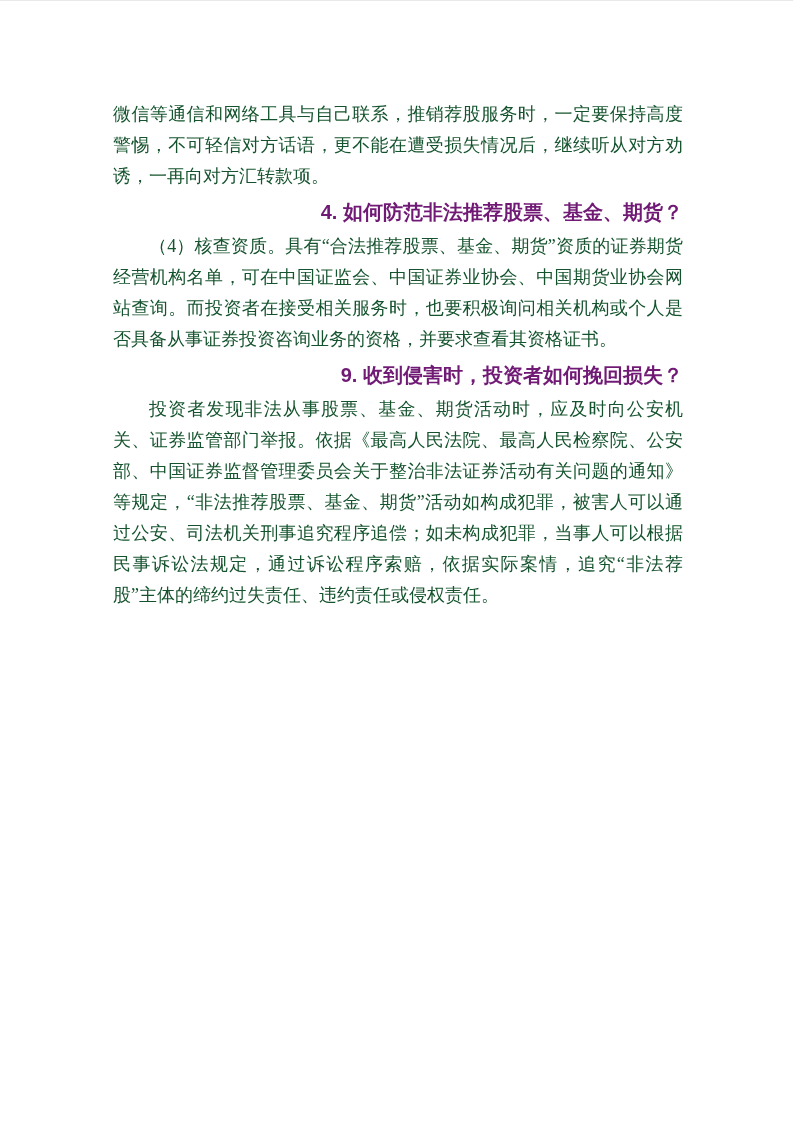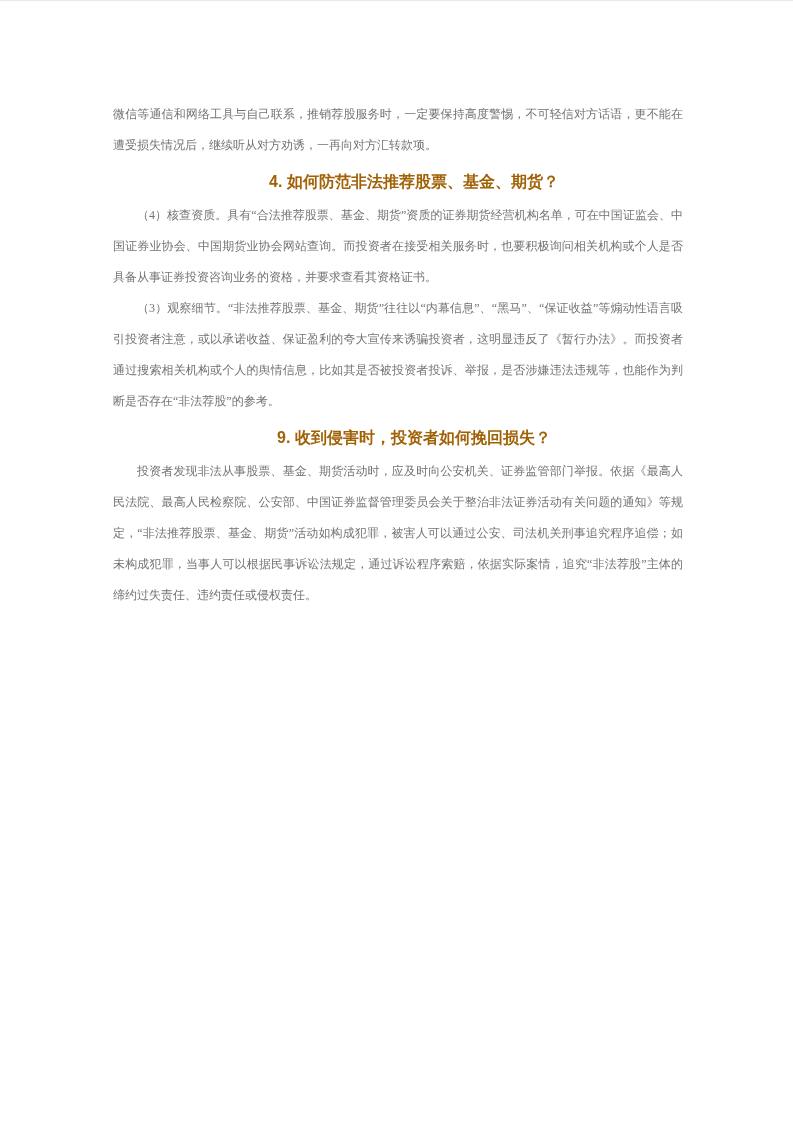--- a/index.html
+++ b/index.html
@@ -13,51 +13,50 @@
     height: 1122px;
     box-sizing: border-box;
     background: #ffffff;
     border-top: 1px solid #e9e9e9;
     padding: 98px 110px 0 113px;
     overflow: hidden;
     color: #000000;
   }
   .body-para {
     font-family: "Liberation Serif", "DejaVu Serif", serif;
-    font-size: 12px;
+    font-size: 18px;
     line-height: 31px;
     text-align: justify;
     margin: 0;
     text-indent: 2em;
-    color: #737373;
+    color: #14532d;
   }
   .body-para.no-indent {
     text-indent: 0;
   }
   .section-heading {
     font-family: "Liberation Sans", "DejaVu Sans", sans-serif;
     font-weight: bold;
-    font-size: 16px;
+    font-size: 20px;
     line-height: 31px;
     margin: 5px 0 3px 0;
     text-indent: 32px;
-    text-align: center;
-    color: #a16207;
+    text-align: right;
+    color: #701a75;
   }
 </style>
 </head>
 <body>
 
 <div class="page">
   <p class="body-para no-indent">微信等通信和网络工具与自己联系，推销荐股服务时，一定要保持高度警惕，不可轻信对方话语，更不能在遭受损失情况后，继续听从对方劝诱，一再向对方汇转款项。</p>
 
   <h3 class="section-heading">4. 如何防范非法推荐股票、基金、期货？</h3>
 
   <p class="body-para">（4）核查资质。具有“合法推荐股票、基金、期货”资质的证券期货经营机构名单，可在中国证监会、中国证券业协会、中国期货业协会网站查询。而投资者在接受相关服务时，也要积极询问相关机构或个人是否具备从事证券投资咨询业务的资格，并要求查看其资格证书。</p>
 
 
-  <p class="body-para">（3）观察细节。“非法推荐股票、基金、期货”往往以“内幕信息”、“黑马”、“保证收益”等煽动性语言吸引投资者注意，或以承诺收益、保证盈利的夸大宣传来诱骗投资者，这明显违反了《暂行办法》。而投资者通过搜索相关机构或个人的舆情信息，比如其是否被投资者投诉、举报，是否涉嫌违法违规等，也能作为判断是否存在“非法荐股”的参考。</p>
 
   <h3 class="section-heading">9. 收到侵害时，投资者如何挽回损失？</h3>
 
   <p class="body-para">投资者发现非法从事股票、基金、期货活动时，应及时向公安机关、证券监管部门举报。依据《最高人民法院、最高人民检察院、公安部、中国证券监督管理委员会关于整治非法证券活动有关问题的通知》等规定，“非法推荐股票、基金、期货”活动如构成犯罪，被害人可以通过公安、司法机关刑事追究程序追偿；如未构成犯罪，当事人可以根据民事诉讼法规定，通过诉讼程序索赔，依据实际案情，追究“非法荐股”主体的缔约过失责任、违约责任或侵权责任。</p>
 
 </div>
 
 </body></html>

